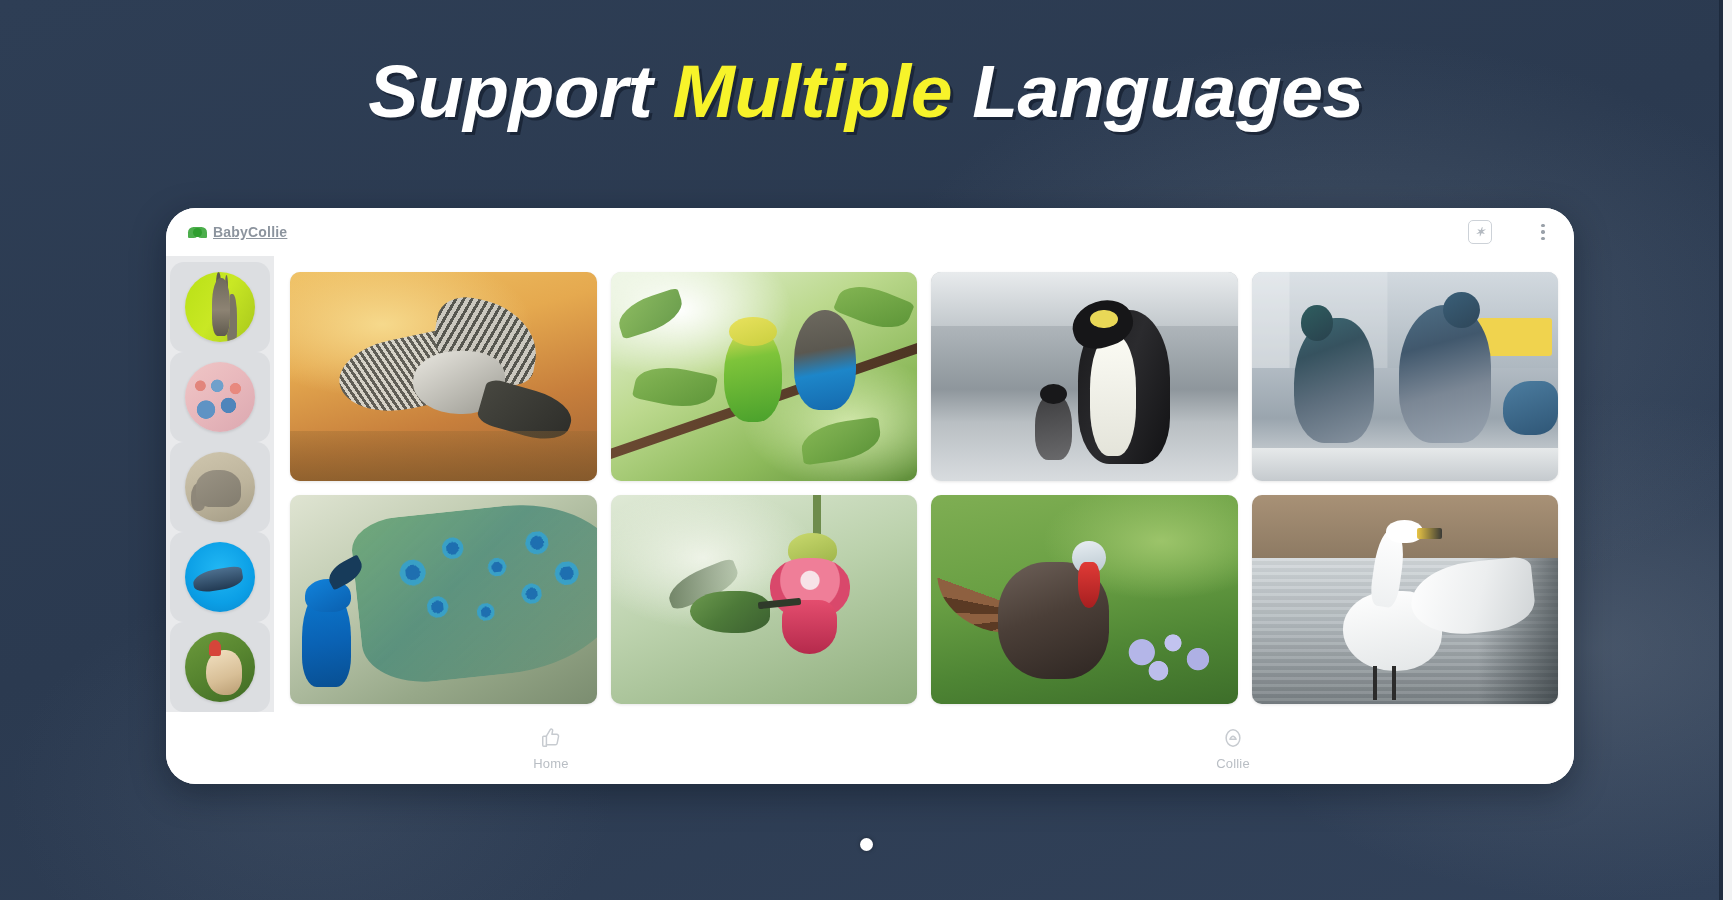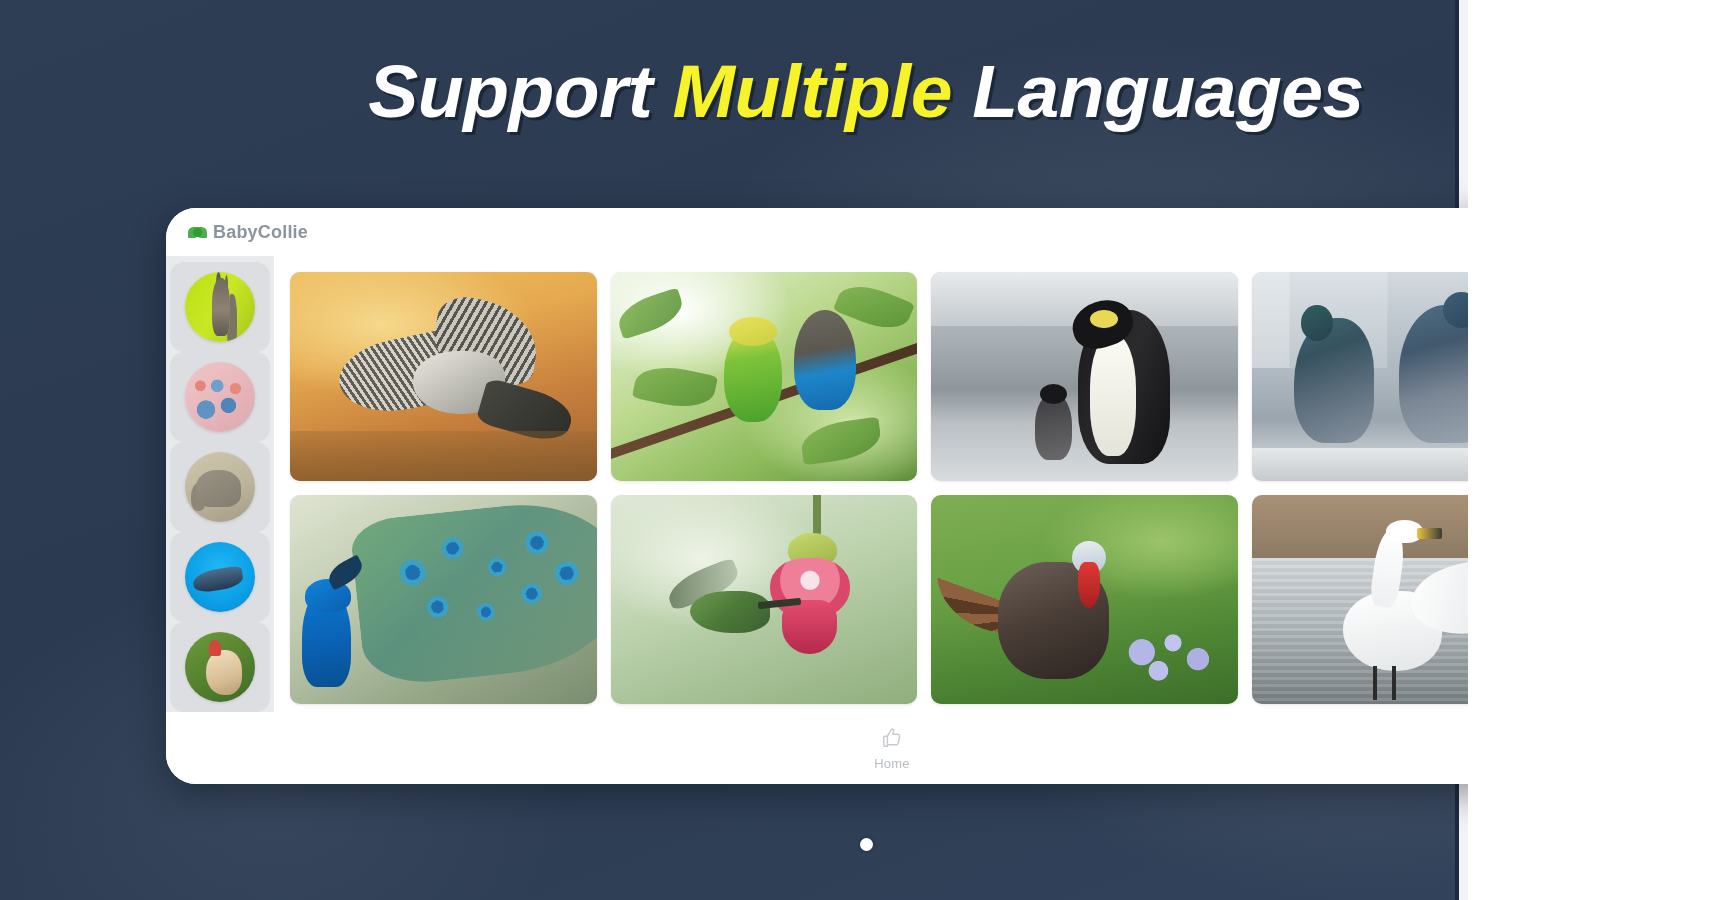--- a/index.html
+++ b/index.html
@@ -6,21 +6,21 @@
 
   html, body {
     width: 1732px;
     height: 900px;
     overflow: hidden;
     font-family: "Liberation Sans", sans-serif;
   }
 
   #root {
     position: relative;
-    width: 1468px;
+    width: 1732px;
     height: 900px;
     background:
       radial-gradient(ellipse 700px 420px at 78% 36%, rgba(120,135,150,0.30) 0%, rgba(120,135,150,0) 68%),
       radial-gradient(ellipse 560px 360px at 92% 72%, rgba(140,150,160,0.26) 0%, rgba(140,150,160,0) 70%),
       radial-gradient(ellipse 420px 300px at 18% 88%, rgba(90,105,125,0.22) 0%, rgba(90,105,125,0) 72%),
       linear-gradient(160deg, #2e3e55 0%, #2b3a50 45%, #32425a 100%);
     overflow: hidden;
   }
 
   
@@ -94,24 +94,25 @@
   #brand-logo .lf.a { left: 0; top: 4px; }
   #brand-logo .lf.b { left: 8px; top: 4px; transform: scaleX(-1); }
   #brand-logo .core {
     position: absolute;
     left: 5px; top: 5px;
     width: 9px; height: 9px;
     border-radius: 50%;
     background: #2f9e2f;
   }
   #brand-name {
-    font-size: 18px;
+    font-size: 14px;
     font-weight: 600;
     color: #8c949e;
     letter-spacing: 0.2px;
+    text-decoration: underline;
   }
   #appbar-spacer { flex: 1 1 auto; }
   #lang-btn {
     width: 24px; height: 24px;
     border: 1.6px solid #cdd2d8;
     border-radius: 5px;
     position: relative;
     margin-right: 42px;
     cursor: pointer;
   }
@@ -844,20 +845,29 @@
           <span class="nav-ico">
             <svg viewBox="0 0 24 24" fill="none" stroke="currentColor" stroke-width="1.6" stroke-linecap="round" stroke-linejoin="round">
               <path d="M7 10v11H4a1 1 0 0 1-1-1v-9a1 1 0 0 1 1-1h3z"></path>
               <path d="M7 10l4.2-7.1a1.4 1.4 0 0 1 2.6.9L13 8h5.2a2 2 0 0 1 2 2.4l-1.5 7.4a2 2 0 0 1-2 1.6H7"></path>
             </svg>
           </span>
           <span class="nav-label">Home</span>
         </div>
 
 
+        <div class="nav-item">
+          <span class="nav-ico">
+            <svg viewBox="0 0 24 24" fill="none" stroke="currentColor" stroke-width="1.6" stroke-linecap="round" stroke-linejoin="round">
+              <ellipse cx="12" cy="12" rx="7.5" ry="9"></ellipse>
+              <path d="M8.6 13.4c1-2.2 2.1-3.4 3.4-3.4s2.4 1.2 3.4 3.4z"></path>
+            </svg>
+          </span>
+          <span class="nav-label">Collie</span>
+        </div>
 
 
       </div>
     </div>
   </div>
 
   <div id="dots">
     <span class="dot"></span>
   </div>
 

